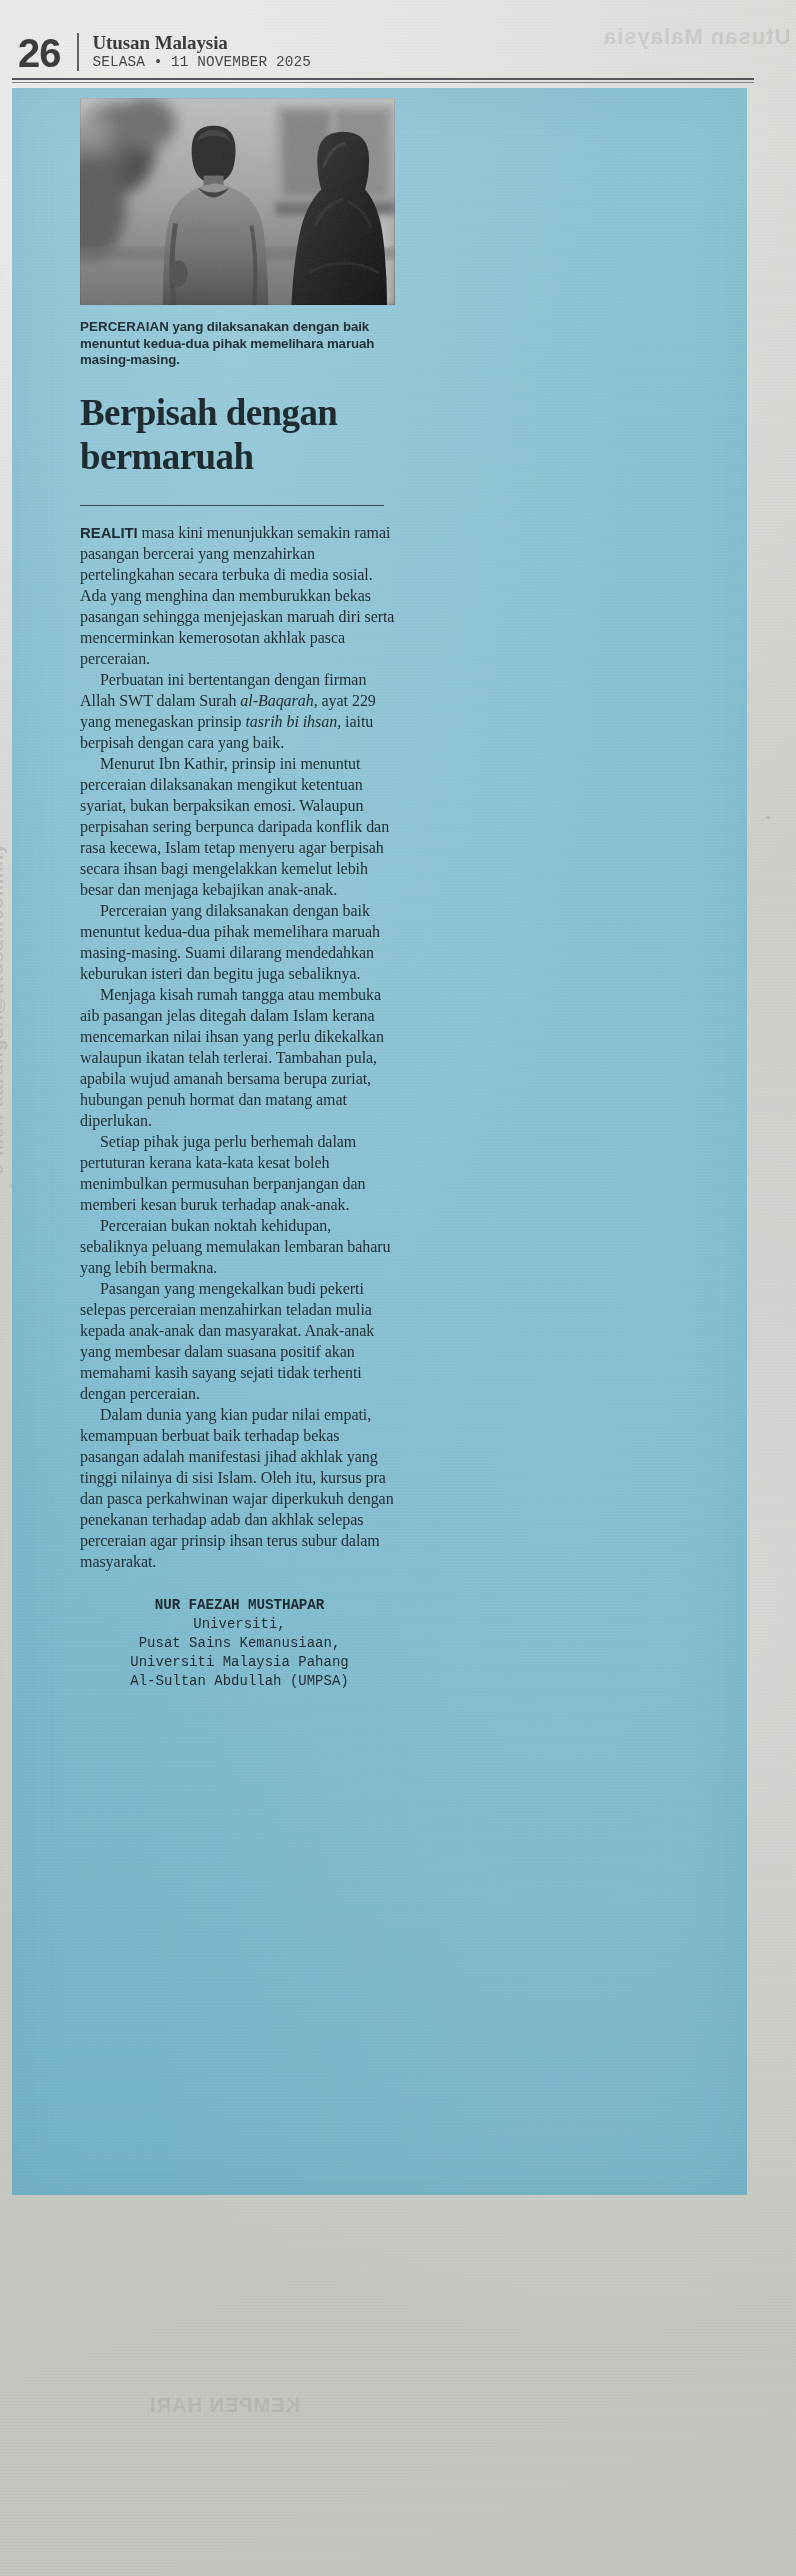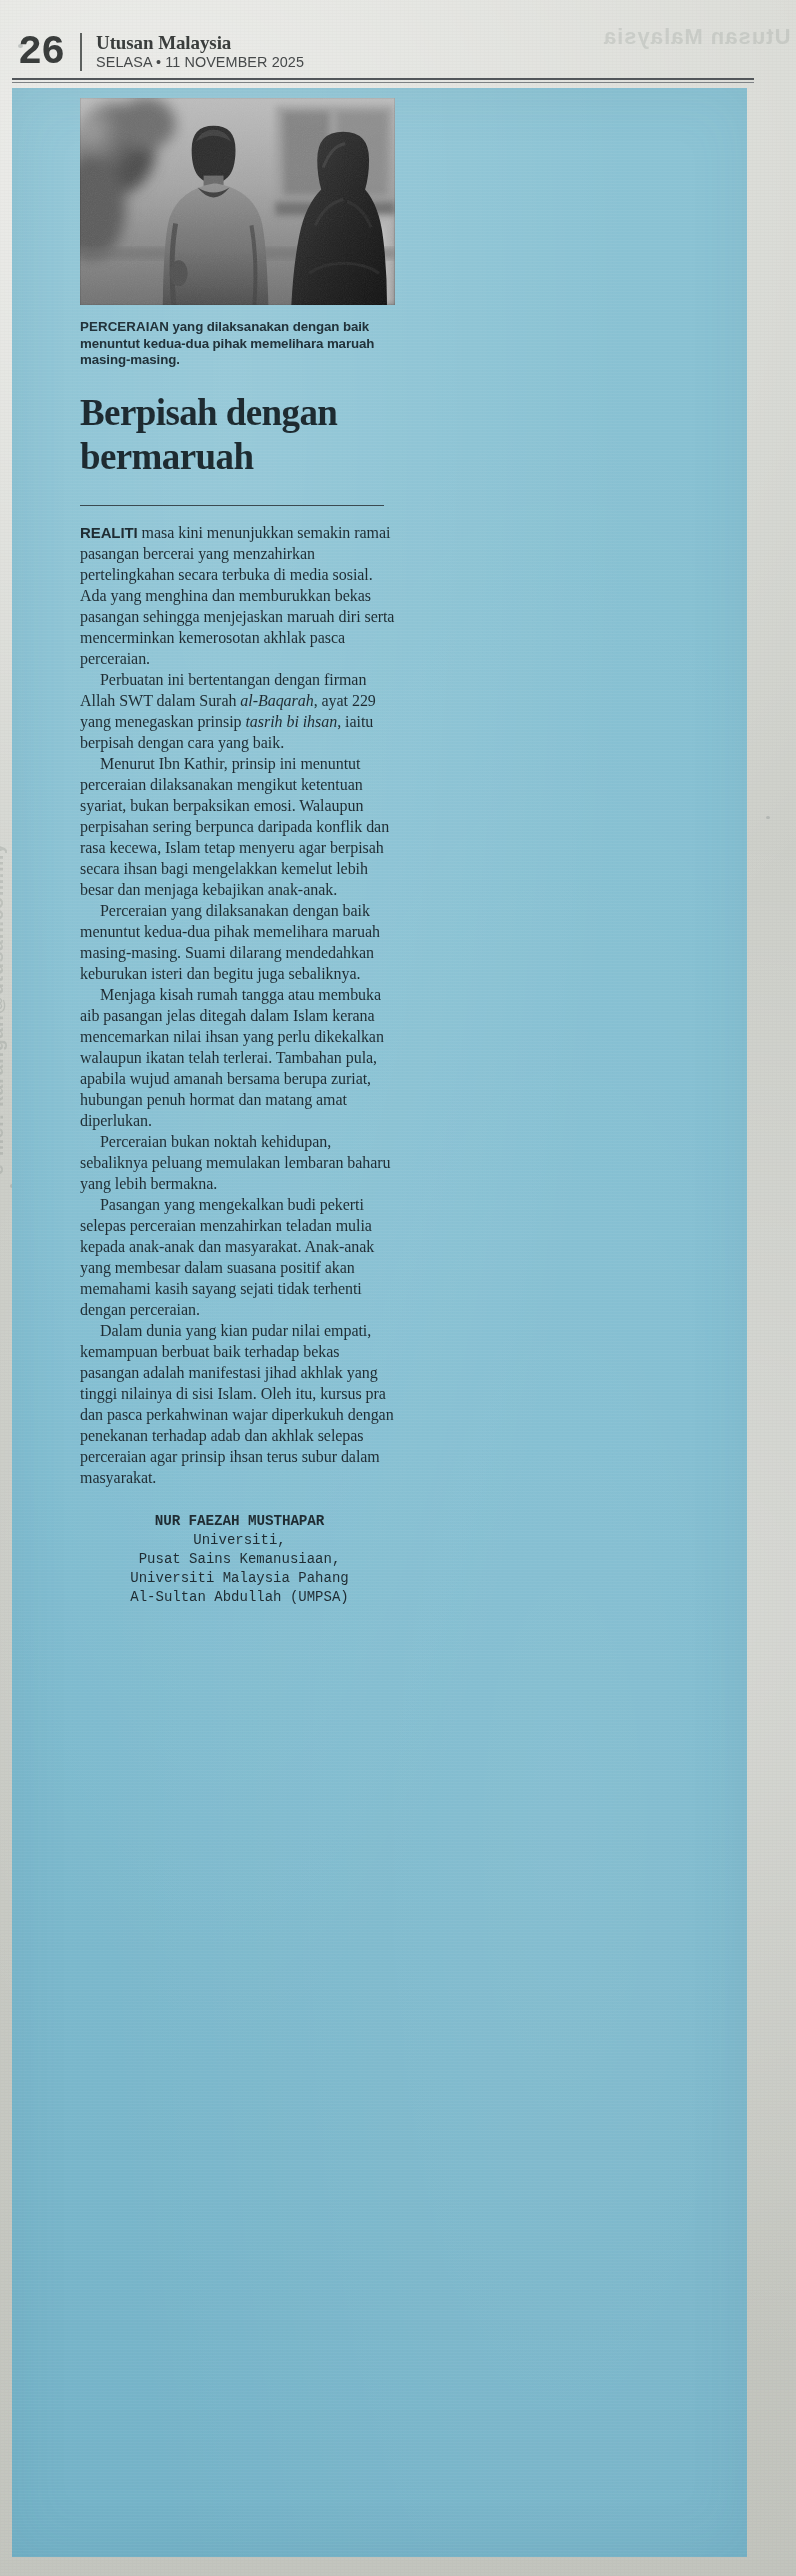--- a/index.html
+++ b/index.html
@@ -72,21 +72,21 @@
   #masthead {
     position: absolute;
     left: 0; right: 0;
     top: 24px;
     height: 48px;
     display: flex;
     align-items: flex-end;
     padding-left: 18px;
   }
   #page-number {
-    font-family: Liberation Mono, monospace;
+    font-family: Liberation Sans, sans-serif;
     font-weight: 700;
     font-size: 40px;
     line-height: 38px;
     color: #3a3d3c;
     letter-spacing: -1px;
   }
   #masthead-rule {
     width: 2px;
     height: 38px;
     background: #5c605e;
@@ -100,21 +100,21 @@
   }
   #publication-name {
     font-family: "Liberation Serif", serif;
     font-weight: 700;
     font-size: 19px;
     line-height: 20px;
     color: #3a3d3c;
     letter-spacing: -0.1px;
   }
   #publication-date {
-    font-family: Liberation Sans, sans-serif;
+    font-family: Liberation Mono, monospace;
     font-weight: 400;
     font-size: 14.4px;
     line-height: 17px;
     color: #46494a;
     letter-spacing: 0.1px;
     margin-top: 1px;
   }
   #masthead-bottom-rule {
     position: absolute;
     left: 12px;
@@ -131,21 +131,21 @@
     height: 1px;
     background: #7d8184;
   }
 
   
   #article {
     position: absolute;
     left: 12px;
     top: 88px;
     width: 735px;
-    height: 2469px;
+    height: 2107px;
     background:
       radial-gradient(ellipse at 30% 12%, rgba(255,255,255,0.13) 0%, rgba(255,255,255,0) 55%),
       radial-gradient(ellipse at 75% 70%, rgba(255,255,255,0.08) 0%, rgba(255,255,255,0) 60%),
       linear-gradient(178deg, #8cc3d4 0%, #86c0d2 22%, #7fbcd0 55%, #7ab7cb 80%, #74b2c7 100%);
     box-shadow: inset 0 0 60px rgba(60,110,125,0.10);
   }
   #article-grain {
     position: absolute; inset: 0;
     opacity: .13;
     pointer-events: none;
@@ -385,20 +385,21 @@
       <h1 id="headline">Berpisah dengan bermaruah</h1>
 
       <div id="headline-rule"></div>
 
       <div id="body">
         <p><span class="kicker">REALITI</span><span> masa kini menunjukkan semakin ramai pasangan bercerai yang menzahirkan pertelingkahan secara terbuka di media sosial. Ada yang menghina dan memburukkan bekas pasangan sehingga menjejaskan maruah diri serta mencerminkan kemerosotan akhlak pasca perceraian.</span></p>
         <p><span>Perbuatan ini bertentangan dengan firman Allah SWT dalam Surah <em>al-Baqarah</em>, ayat 229 yang menegaskan prinsip <em>tasrih bi ihsan</em>, iaitu berpisah dengan cara yang baik.</span></p>
         <p><span>Menurut Ibn Kathir, prinsip ini menuntut perceraian dilaksanakan mengikut ketentuan syariat, bukan berpaksikan emosi. Walaupun perpisahan sering berpunca daripada konflik dan rasa kecewa, Islam tetap menyeru agar berpisah secara ihsan bagi mengelakkan kemelut lebih besar dan menjaga kebajikan anak-anak.</span></p>
         <p><span>Perceraian yang dilaksanakan dengan baik menuntut kedua-dua pihak memelihara maruah masing-masing. Suami dilarang mendedahkan keburukan isteri dan begitu juga sebaliknya.</span></p>
         <p><span>Menjaga kisah rumah tangga atau membuka aib pasangan jelas ditegah dalam Islam kerana mencemarkan nilai ihsan yang perlu dikekalkan walaupun ikatan telah terlerai. Tambahan pula, apabila wujud amanah bersama berupa zuriat, hubungan penuh hormat dan matang amat diperlukan.</span></p>
+        <p><span>Setiap pihak juga perlu berhemah dalam pertuturan kerana kata-kata kesat boleh menimbulkan permusuhan berpanjangan dan memberi kesan buruk terhadap anak-anak.</span></p>
         <p><span>Perceraian bukan noktah kehidupan, sebaliknya peluang memulakan lembaran baharu yang lebih bermakna.</span></p>
         <p><span>Pasangan yang mengekalkan budi pekerti selepas perceraian menzahirkan teladan mulia kepada anak-anak dan masyarakat. Anak-anak yang membesar dalam suasana positif akan memahami kasih sayang sejati tidak terhenti dengan perceraian.</span></p>
         <p><span>Dalam dunia yang kian pudar nilai empati, kemampuan berbuat baik terhadap bekas pasangan adalah manifestasi jihad akhlak yang tinggi nilainya di sisi Islam. Oleh itu, kursus pra dan pasca perkahwinan wajar diperkukuh dengan penekanan terhadap adab dan akhlak selepas perceraian agar prinsip ihsan terus subur dalam masyarakat.</span></p>
       </div>
 
       <div id="byline">
         <div id="byline-name">NUR FAEZAH MUSTHAPAR</div>
         <div class="role">Universiti,</div>
         <div class="org1">Pusat Sains Kemanusiaan,</div>
         <div class="org2">Universiti Malaysia Pahang</div>

